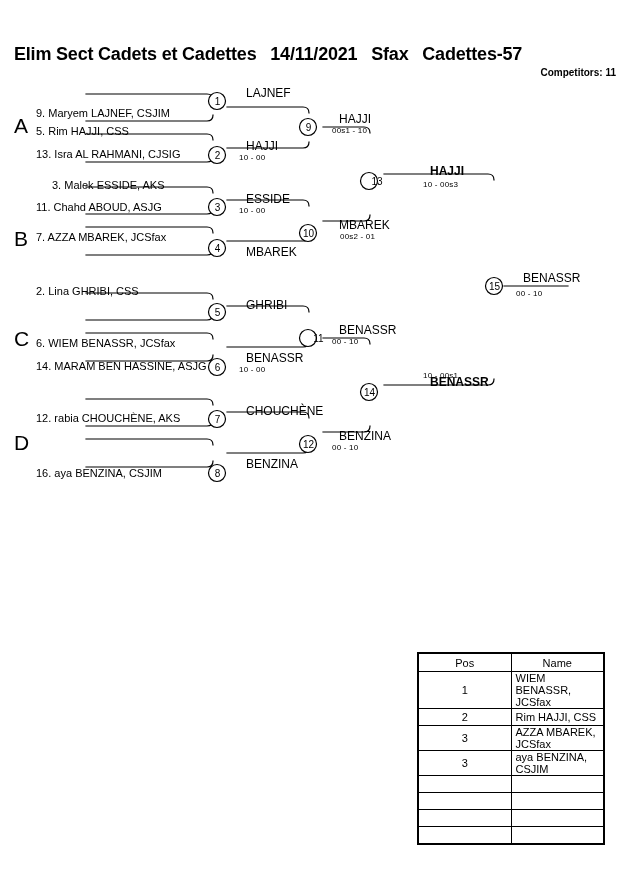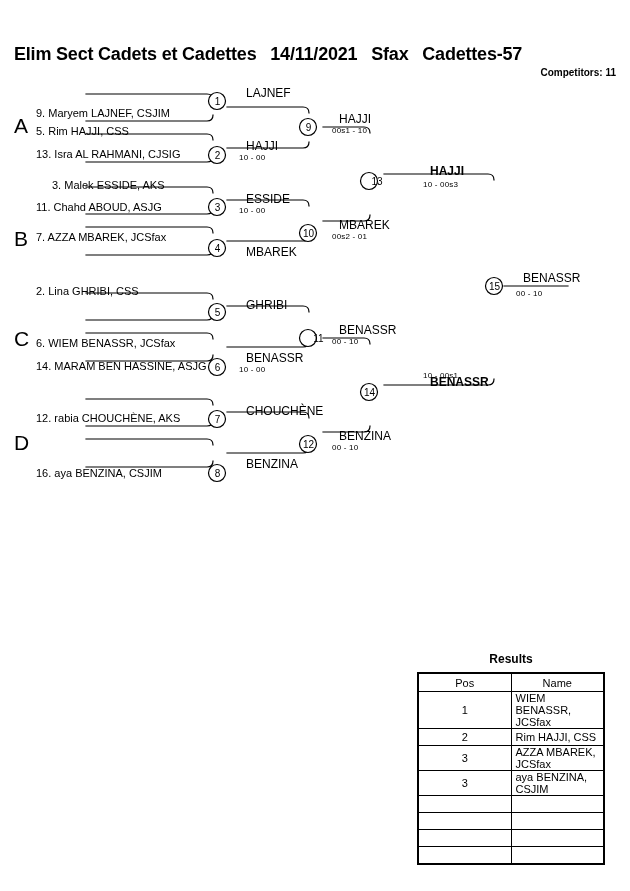--- a/index.html
+++ b/index.html
@@ -258,41 +258,40 @@
   <div class="slot-name" style="left:230px; top:405px;">CHOUCHÈNE</div>
   <div class="slot-score" style="left:231px; top:419px;"></div>
 
   <div class="slot-name" style="left:230px; top:458px;">BENZINA</div>
   <div class="slot-score" style="left:231px; top:472px;"></div>
 
   <div class="slot-name" style="left:323px; top:113px;">HAJJI</div>
   <div class="slot-score" style="left:324px; top:127px;">00s1 - 10</div>
 
   <div class="slot-name" style="left:323px; top:219px;">MBAREK</div>
-  <div class="slot-score" style="left:324px; top:233px;">00s2 - 01</div>
+  <div class="slot-score" style="left:332px; top:233px;">00s2 - 01</div>
 
   <div class="slot-name" style="left:323px; top:324px;">BENASSR</div>
   <div class="slot-score" style="left:324px; top:338px;">00 - 10</div>
 
   <div class="slot-name" style="left:323px; top:430px;">BENZINA</div>
   <div class="slot-score" style="left:324px; top:444px;">00 - 10</div>
 
   <div class="slot-name bold" style="left:414px; top:165px;">HAJJI</div>
   <div class="slot-score" style="left:415px; top:181px;">10 - 00s3</div>
 
   <div class="slot-name bold" style="left:414px; top:376px;">BENASSR</div>
   <div class="slot-score" style="left:415px; top:372px;">10 - 00s1</div>
 
   <div class="slot-name" style="left:507px; top:272px;">BENASSR</div>
   <div class="slot-score" style="left:508px; top:290px;">00 - 10</div>
 
 </div>
 
 <div id="results-wrap">
-  <div id="results-title">Results</div>
   <table id="results-table">
     <thead>
       <tr>
         <th class="pos">Pos</th>
         <th>Name</th>
       </tr>
     </thead>
     <tbody>
       <tr>
         <td class="pos">1</td>

